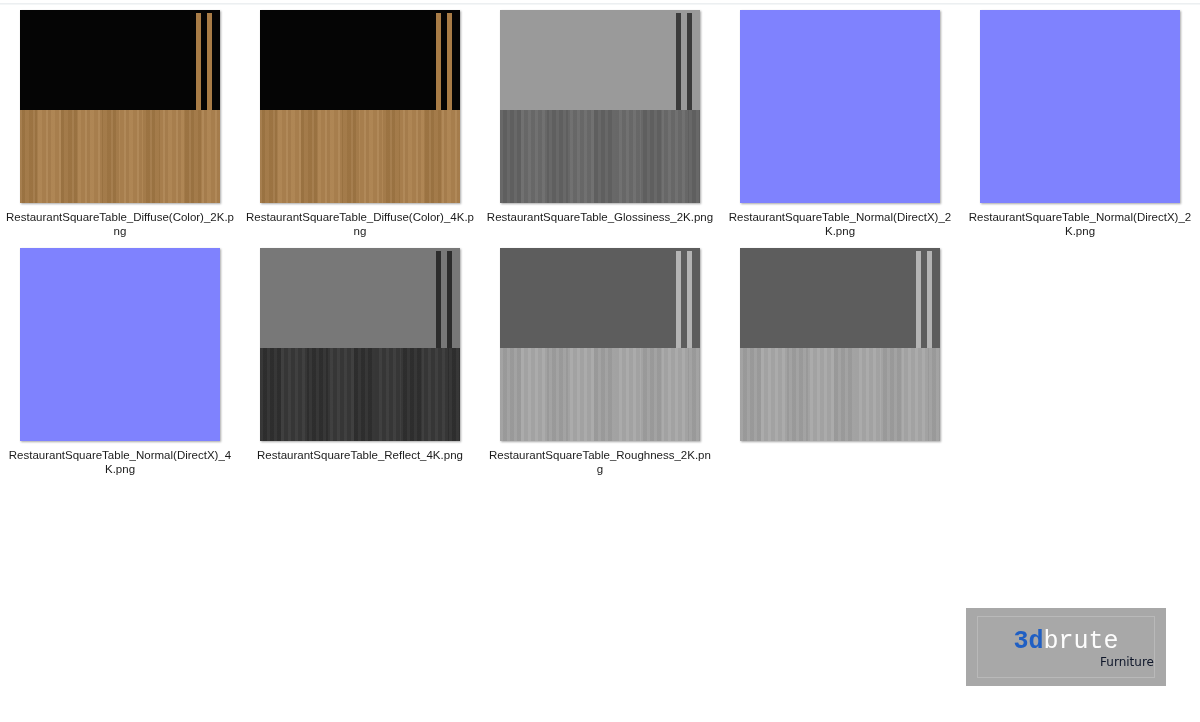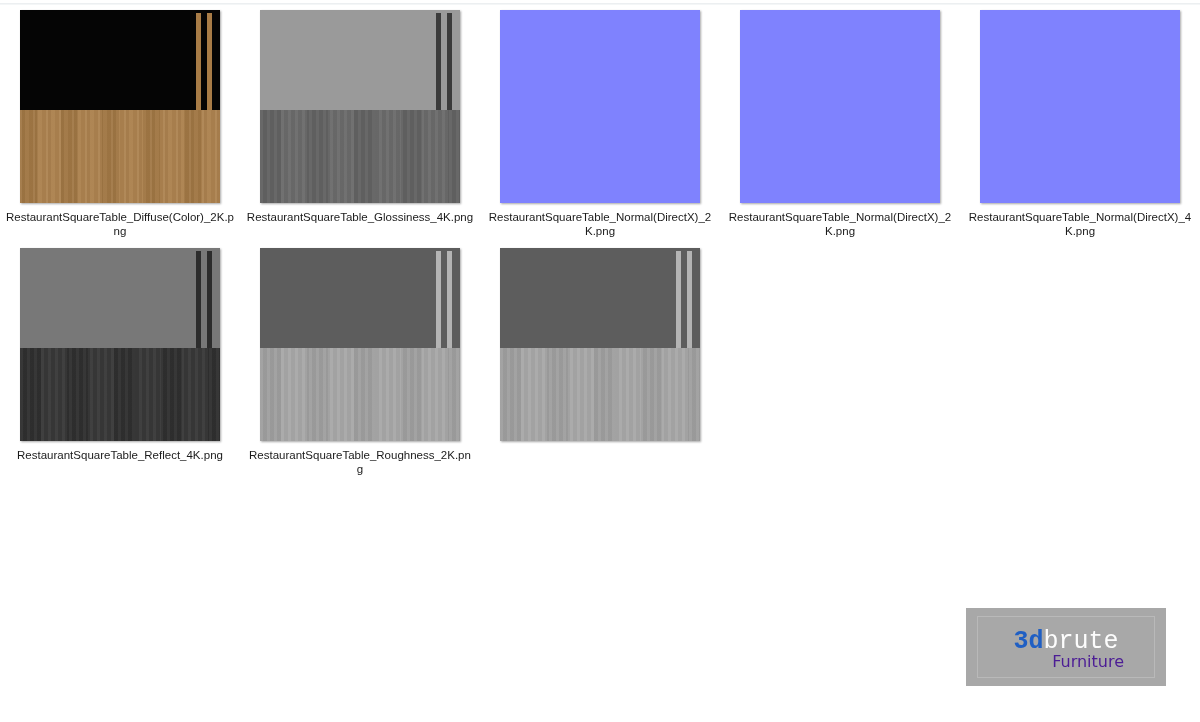--- a/index.html
+++ b/index.html
@@ -159,26 +159,26 @@
   }
   .wm-3d {
     color: #1f5fc4;
     font-weight: bold;
   }
   .wm-brute {
     color: #fdfdfd;
     font-weight: normal;
   }
   .wm-sub {
-    font-size: 16px;
+    font-size: 12px;
     line-height: 14px;
-    color: #4c1d95;
+    color: #0f172a;
     font-family: "DejaVu Sans", sans-serif;
     align-self: flex-end;
-    margin-right: 30px;
+    margin-right: 0;
     margin-top: -3px;
   }
 </style>
 </head>
 <body>
 
 <div id="page">
 
   <div class="top-rule"></div>
   <div class="top-rule second"></div>
@@ -193,29 +193,42 @@
             </div>
             <div class="strip a" style="background: rgb(168, 124, 71);"></div>
             <div class="strip b" style="background: rgb(168, 124, 71);"></div>
           </div>
         </div>
         <div class="caption">RestaurantSquareTable_Diffuse(Color)_2K.png</div>
       </div>
       <div class="cell">
         <div class="thumb-wrap">
           <div class="thumb">
+            <div class="top-half" style="background: rgb(5, 5, 5);"></div>
+            <div class="bot-half" style="background: rgb(169, 125, 72);">
+              <div class="grain"></div>
+            </div>
+            <div class="strip a" style="background: rgb(168, 124, 71);"></div>
+            <div class="strip b" style="background: rgb(168, 124, 71);"></div>
+          </div>
+        </div>
+        <div class="caption">RestaurantSquareTable_Diffuse(Color)_4K.png</div>
+      </div>
+      <div class="cell">
+        <div class="thumb-wrap">
+          <div class="thumb">
             <div class="top-half" style="background: rgb(154, 154, 154);"></div>
             <div class="bot-half" style="background: rgb(102, 102, 102);">
               <div class="grain soft"></div>
             </div>
             <div class="strip a" style="background: rgb(59, 59, 59);"></div>
             <div class="strip b" style="background: rgb(59, 59, 59);"></div>
           </div>
         </div>
-        <div class="caption">RestaurantSquareTable_Glossiness_4K.png</div>
+        <div class="caption">RestaurantSquareTable_Glossiness_2K.png</div>
       </div>
       <div class="cell">
         <div class="thumb-wrap">
           <div class="thumb">
             <div class="top-half" style="background: rgb(127, 130, 254);"></div>
             <div class="bot-half" style="background: rgb(127, 130, 254);"></div>
           </div>
         </div>
         <div class="caption">RestaurantSquareTable_Normal(DirectX)_2K.png</div>
       </div>

